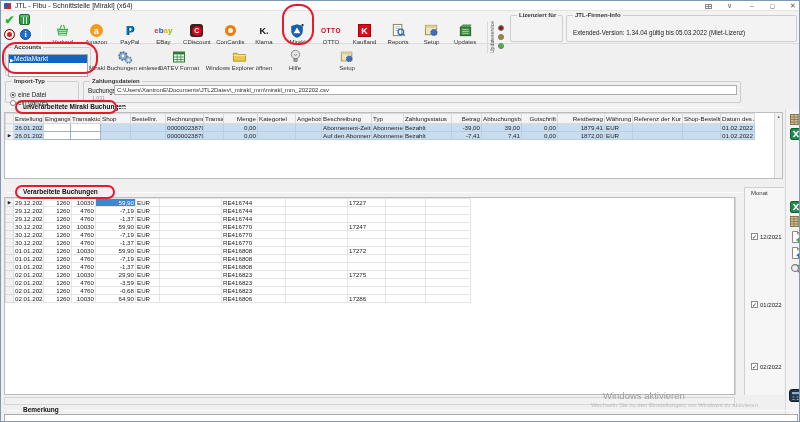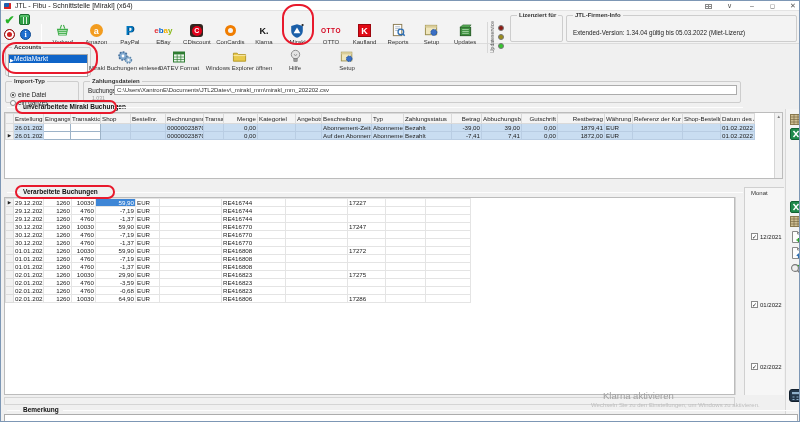--- a/index.html
+++ b/index.html
@@ -713,21 +713,21 @@
   <div class="abs hscroll" style="left:3px;top:396px;width:731px;height:8px;">
     
     
   </div>
 
   <div class="abs seclbl" style="left:22px;top:405px;">Bemerkung</div>
   <div class="abs secline" style="left:6px;top:409px;width:13px;"></div>
   <div class="abs secline" style="left:62px;top:409px;width:734px;"></div>
   <div class="abs bemarea" style="left:3px;top:413px;width:794px;height:9px;"></div>
 
-  <div class="abs wm1" style="left:602px;top:389px;">Klarna aktivieren</div>
+  <div class="abs wm1" style="left:602px;top:389px;">Windows aktivieren</div>
   <div class="abs wm2" style="left:590px;top:401px;">Wechseln Sie zu den Einstellungen, um Windows zu aktivieren.</div>
 
   <div class="abs redoval" style="left:281px;top:3px;width:32px;height:41px;border-radius:14px;"></div>
   <div class="abs redoval" style="left:1px;top:41px;width:96px;height:32px;border-radius:14px;"></div>
   <div class="abs redoval" style="left:14px;top:99px;width:102px;height:14px;border-radius:7px;"></div>
   <div class="abs redoval" style="left:14px;top:184px;width:100px;height:14px;border-radius:7px;"></div>
 
 </div>
 
 </body></html>

